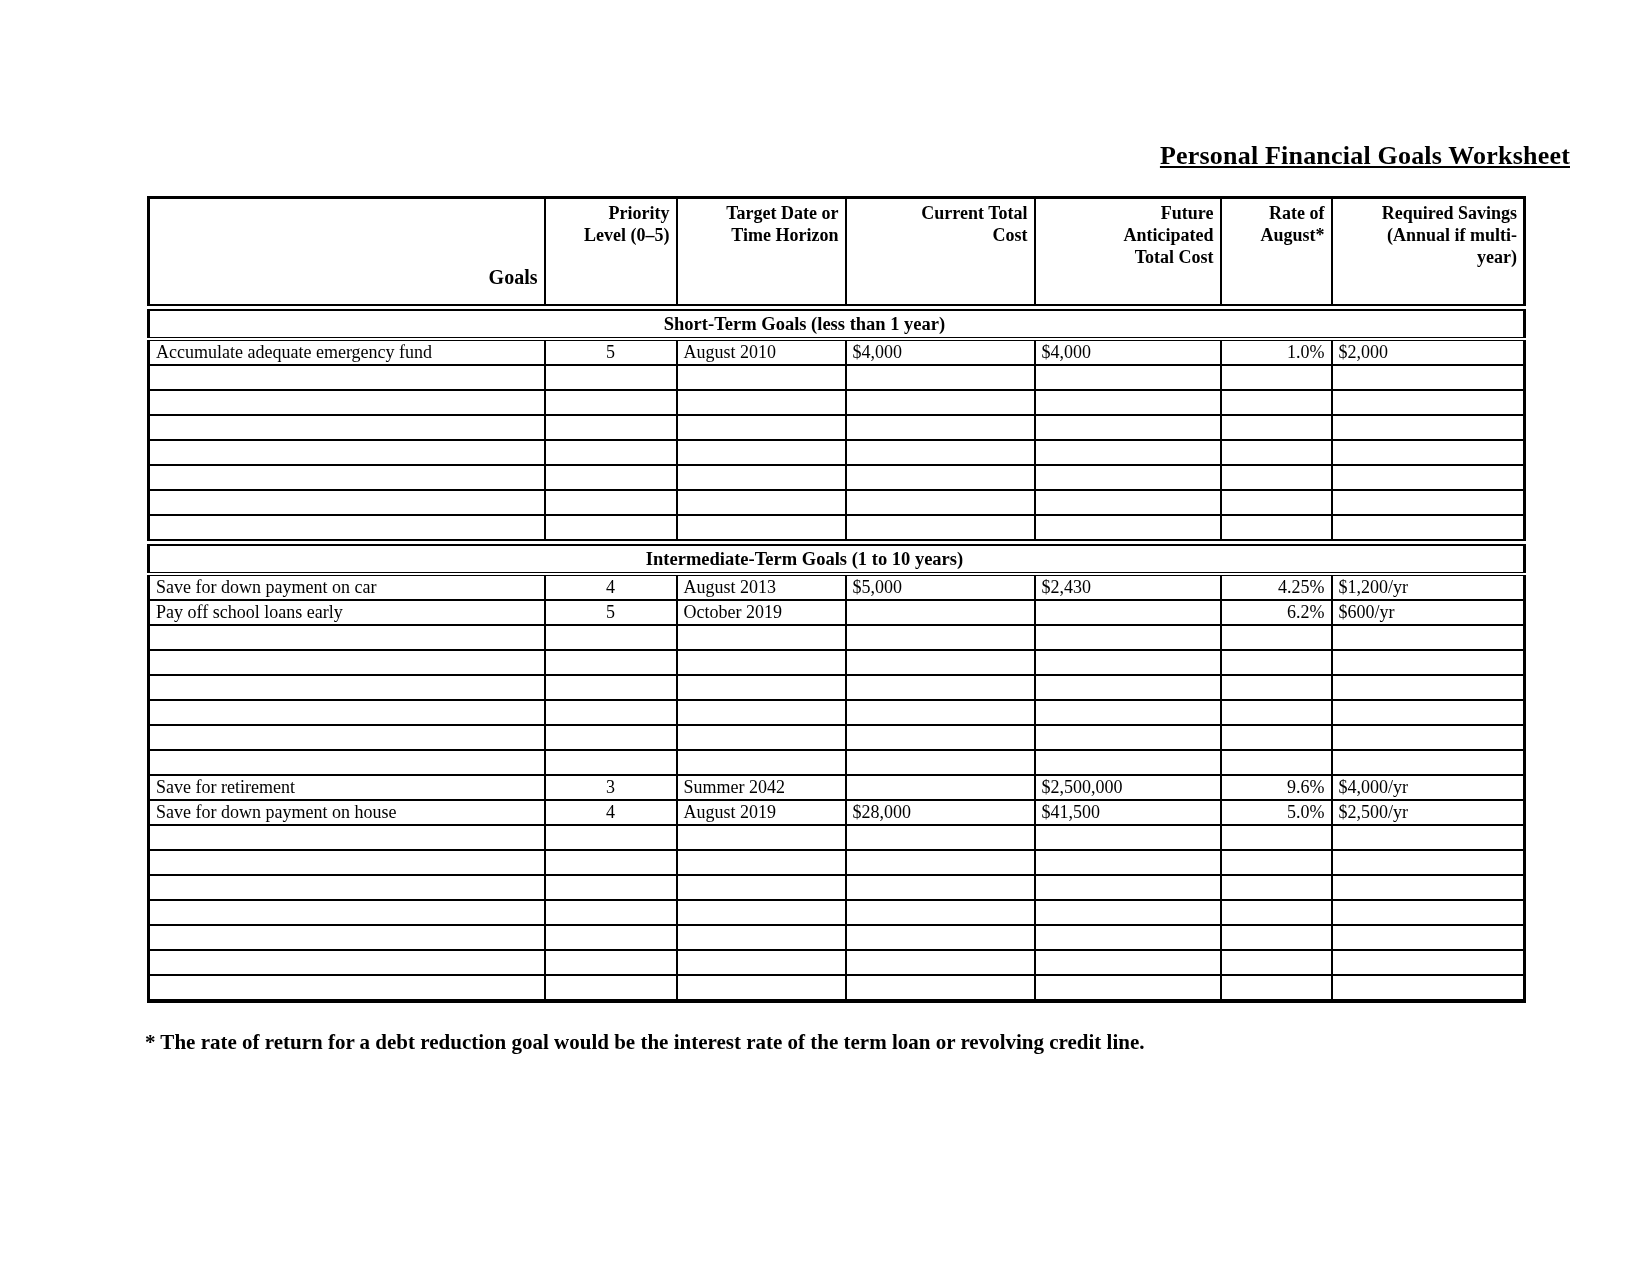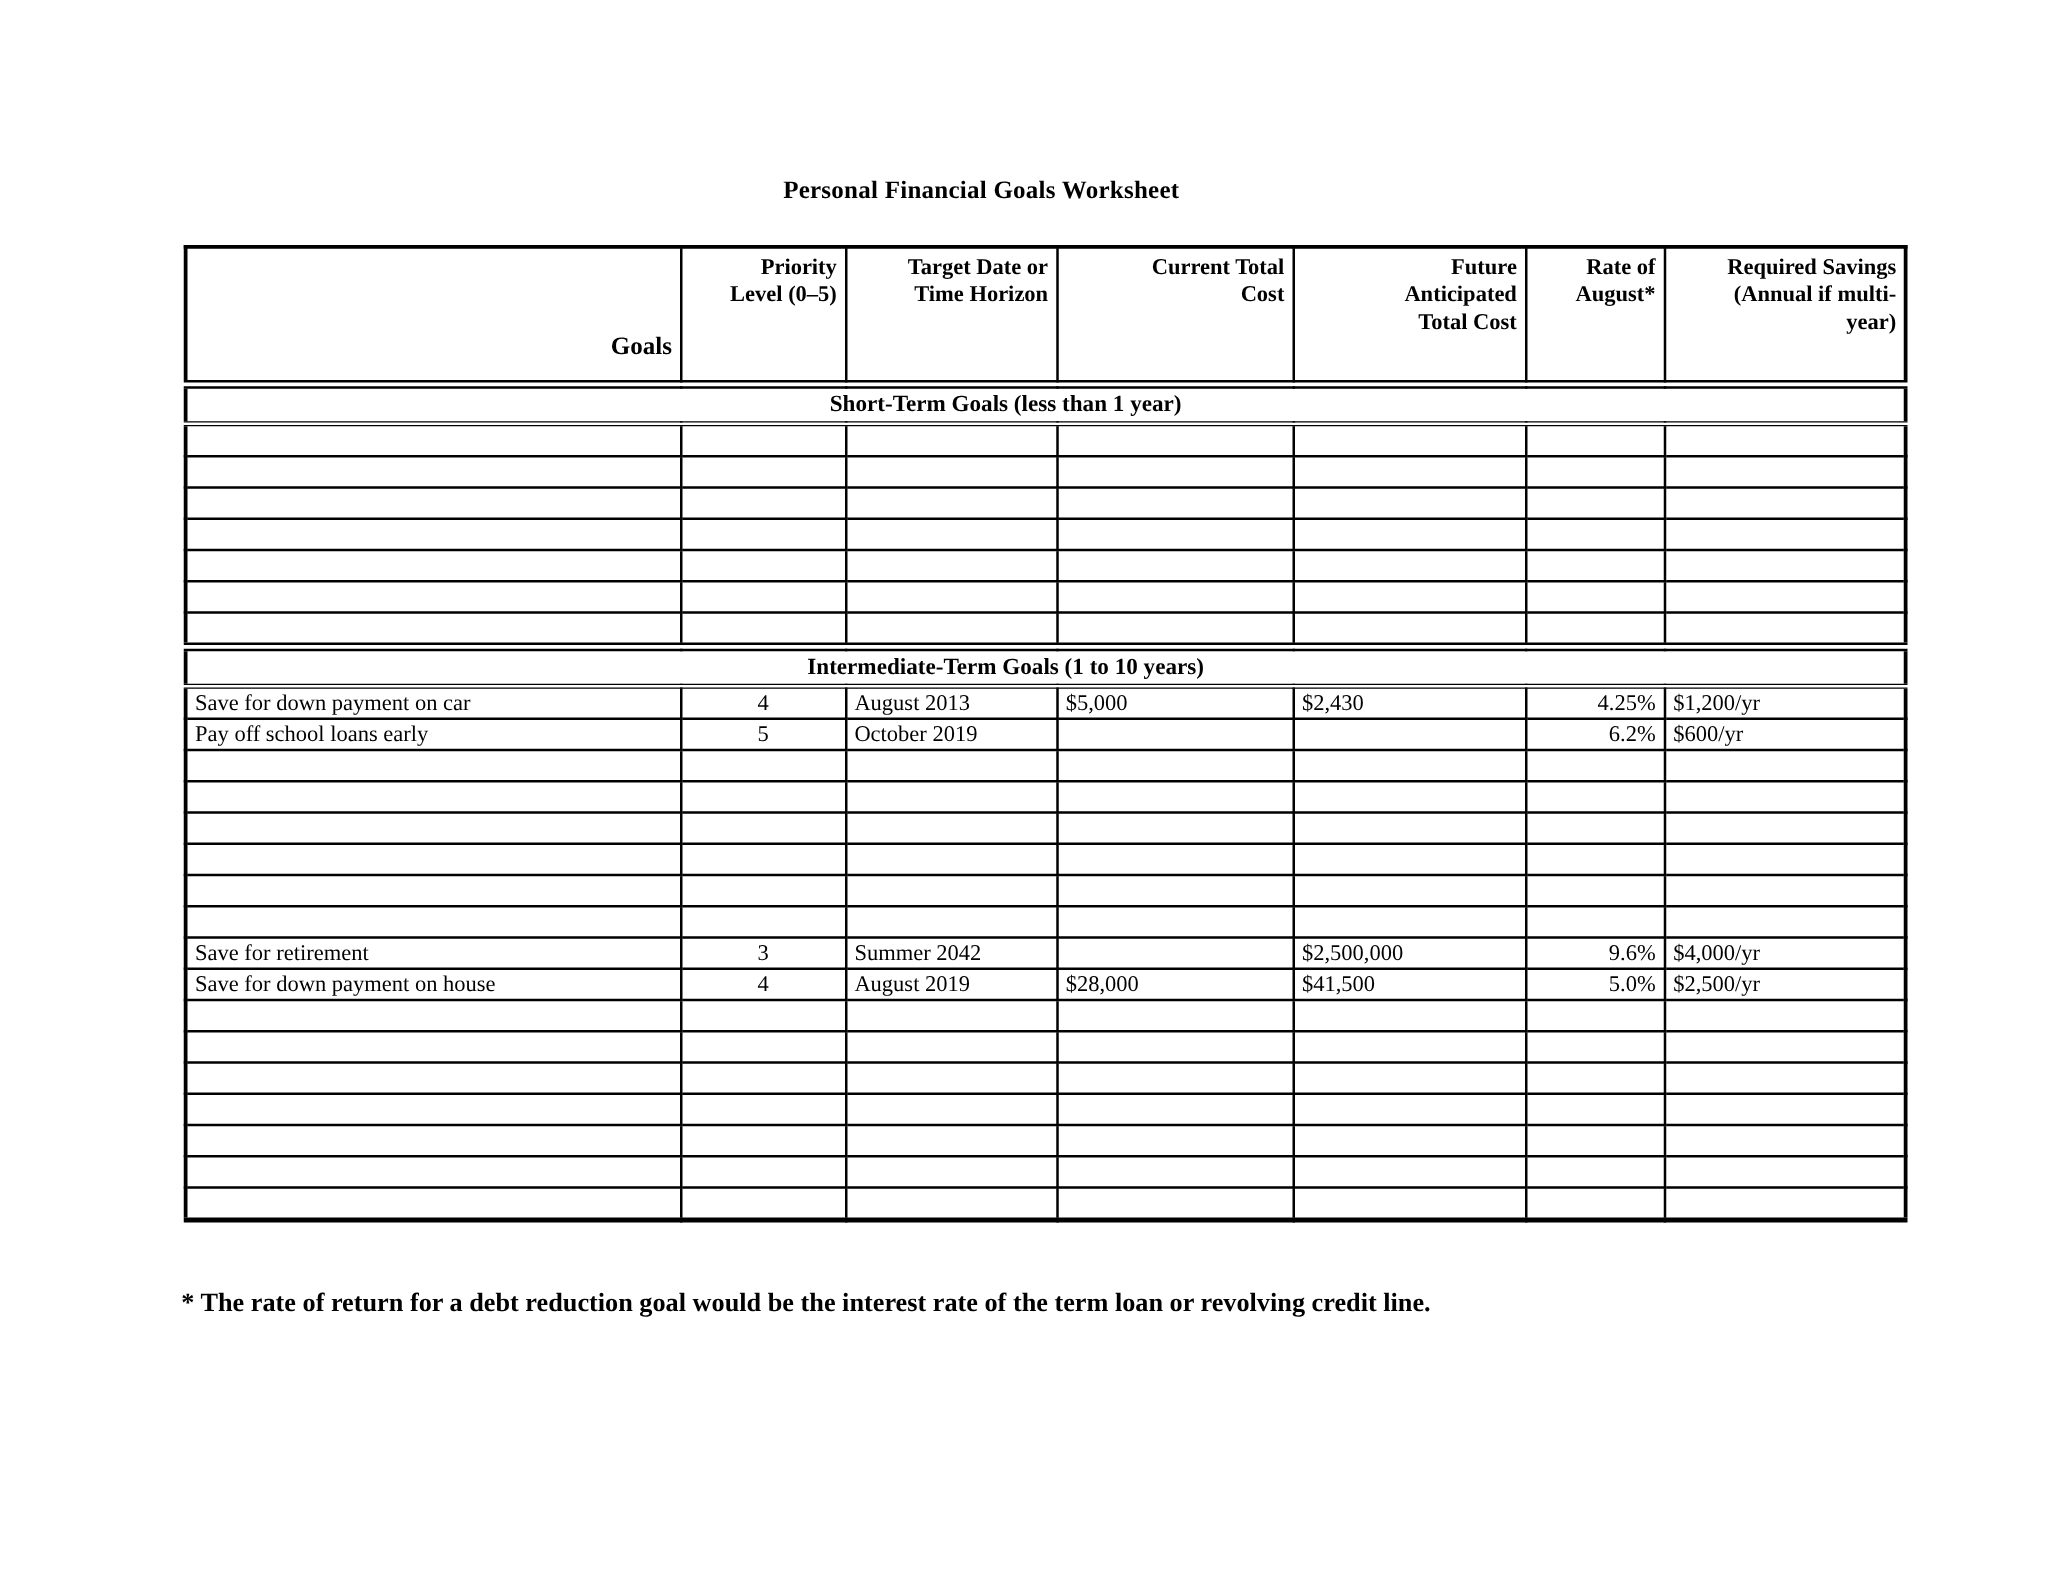--- a/index.html
+++ b/index.html
@@ -10,24 +10,25 @@
     background: #ffffff;
     font-family: "Liberation Serif", "DejaVu Serif", serif;
     color: #000000;
     overflow: hidden;
   }
   .doc-title {
     position: absolute;
     top: 141px;
     left: 0;
     width: 1570px;
-    text-align: center;
-    font-size: 20px;
+    text-align: right;
+    font-size: 26px;
     font-weight: bold;
     letter-spacing: 0.2px;
+    text-decoration: underline;
   }
   table.goals {
     position: absolute;
     left: 147px;
     top: 196px;
     width: 1376px;
     border-collapse: collapse;
     table-layout: fixed;
     border: 3px solid #000;
     border-bottom: 4px solid #000;
@@ -111,20 +112,29 @@
         <th>Required Savings
 (Annual if multi-
 year)</th>
       </tr>
     </thead>
     <tbody>
         <tr class="section-title">
           <td colspan="7">Short-Term Goals (less than 1 year)</td>
         </tr>
         <tr class="body-row">
+          <td class="c-goal">Accumulate adequate emergency fund</td>
+          <td class="c-priority">5</td>
+          <td class="c-target">August 2010</td>
+          <td class="c-current">$4,000</td>
+          <td class="c-future">$4,000</td>
+          <td class="c-rate">1.0%</td>
+          <td class="c-required">$2,000</td>
+        </tr>
+        <tr class="body-row">
           <td class="c-goal"></td>
           <td class="c-priority"></td>
           <td class="c-target"></td>
           <td class="c-current"></td>
           <td class="c-future"></td>
           <td class="c-rate"></td>
           <td class="c-required"></td>
         </tr>
         <tr class="body-row">
           <td class="c-goal"></td>

